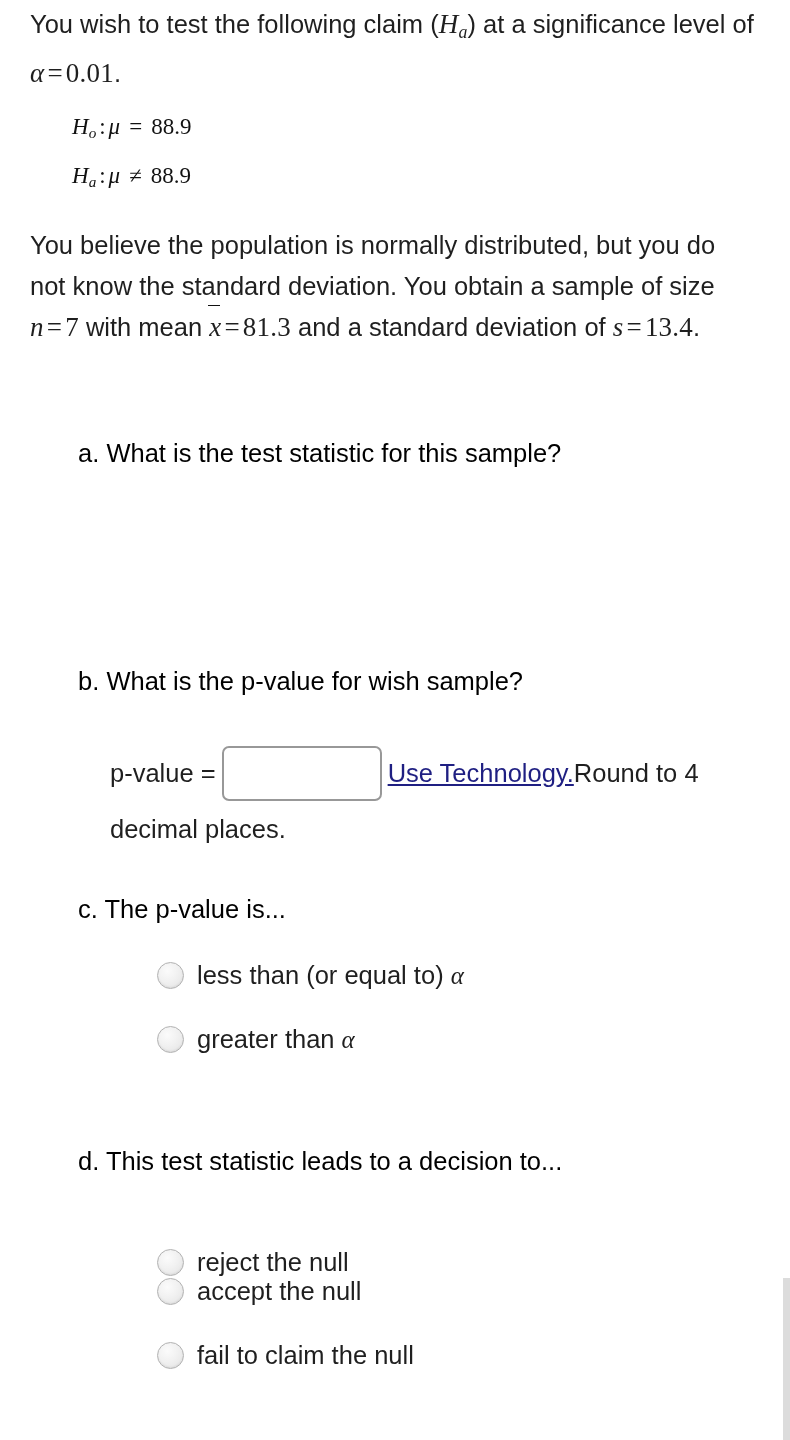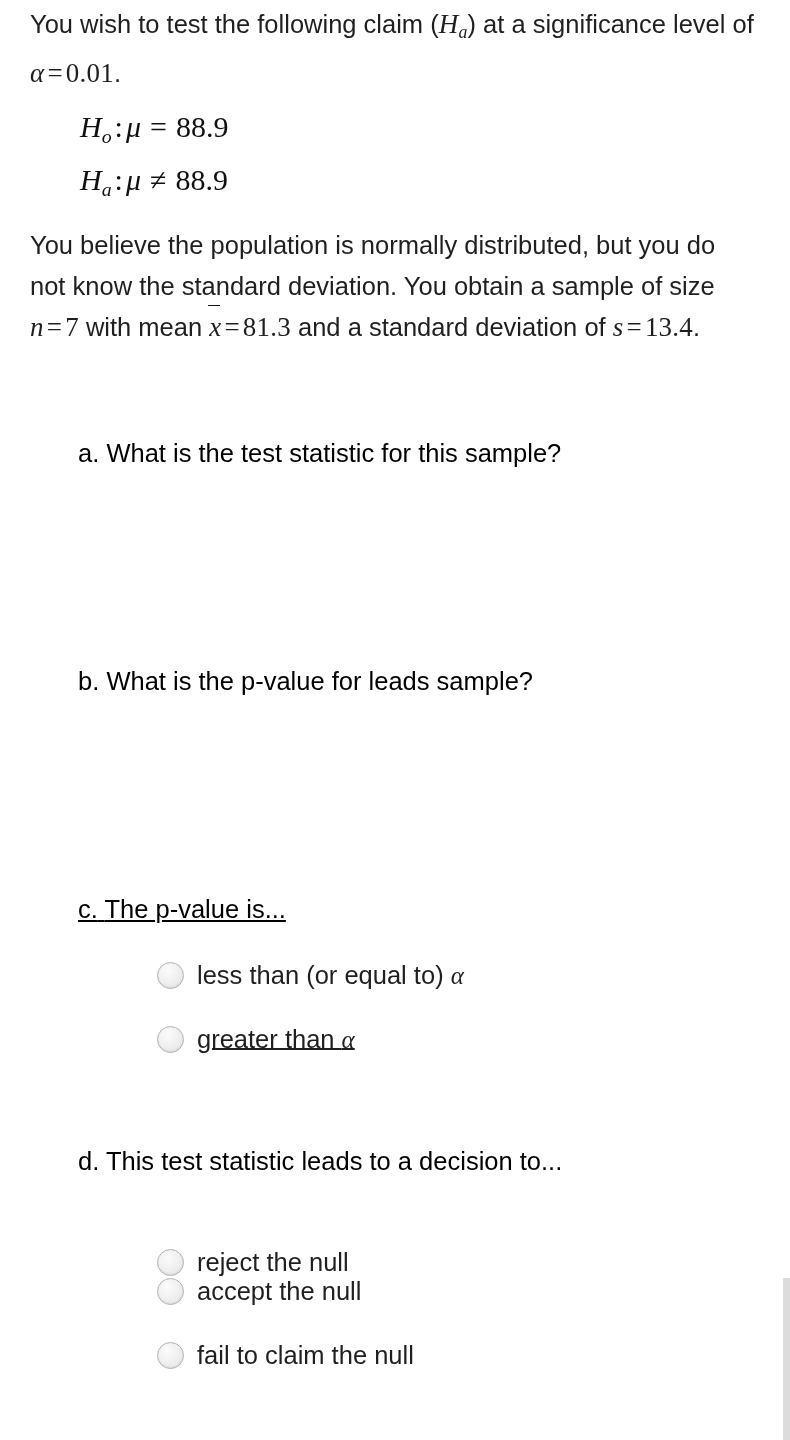--- a/index.html
+++ b/index.html
@@ -72,23 +72,23 @@
     position: absolute;
     left: -1px;
     right: 1px;
     top: -0.06em;
     border-top: 1.6px solid #111;
   }
 
   
   .eqblock {
     position: absolute;
-    left: 80px;
-    font-family: "Liberation Serif", "DejaVu Serif", serif;
-    font-size: 30px;
+    left: 72px;
+    font-family: "Liberation Serif", "DejaVu Serif", serif;
+    font-size: 23px;
     line-height: 43px;
     white-space: nowrap;
     color: #111;
   }
   .eqline { display: block; }
 
   
   .qitem {
     position: absolute;
     left: 78px;
@@ -196,34 +196,37 @@
   </div>
 
   <div class="qitem" style="top:433px;">
     <span class="qmarker">a.</span>
     <span>What is the test statistic for this sample?</span>
   </div>
 
 
   <div class="qitem" style="top:661px;">
     <span class="qmarker">b.</span>
-    <span>What is the p-value for leads sample?</span>
-  </div>
-
-
-  <div class="qitem" style="top:889px;text-decoration:underline;">
+    <span>What is the p-value for wish sample?</span>
+  </div>
+
+  <div class="answer-row" style="top:745px;">
+    <span class="lbl">p-value =</span><input class="box" type="text" value="" placeholder="" style=""><a class="tech-link" href="#">Use Technology.</a><span class="lbl">Round to 4 decimal places.</span>
+  </div>
+
+  <div class="qitem" style="top:889px;">
     <span class="qmarker">c.</span>
     <span>The p-value is...</span>
   </div>
 
   <div class="opt" style="top:953px;">
     <span class="radio"></span><span class="opt-label"><span>less than (or equal to) </span><i class="mi" style="font-size:25px;">α</i></span>
   </div>
 
-  <div class="opt" style="top:1017px;text-decoration:underline;">
+  <div class="opt" style="top:1017px;">
     <span class="radio"></span><span class="opt-label"><span>greater than </span><i class="mi" style="font-size:25px;">α</i></span>
   </div>
 
   <div class="qitem" style="top:1141px;">
     <span class="qmarker">d.</span>
     <span>This test statistic leads to a decision to...</span>
   </div>
 
   <div class="opt" style="top:1240px;">
     <span class="radio"></span><span class="opt-label">reject the null</span>

